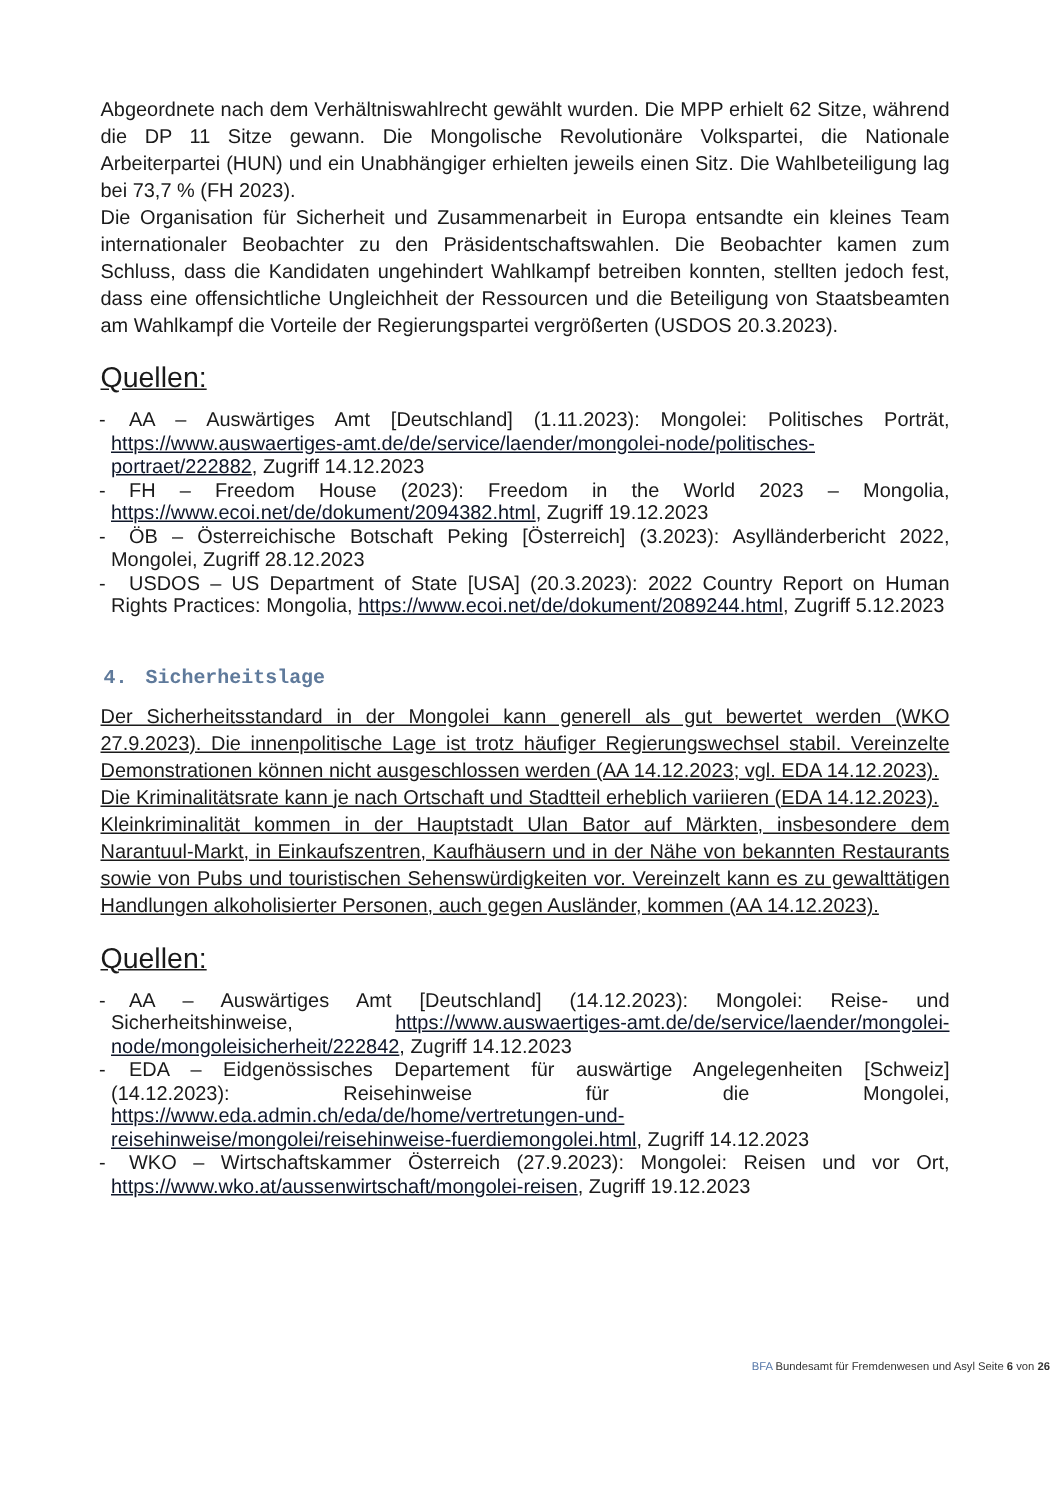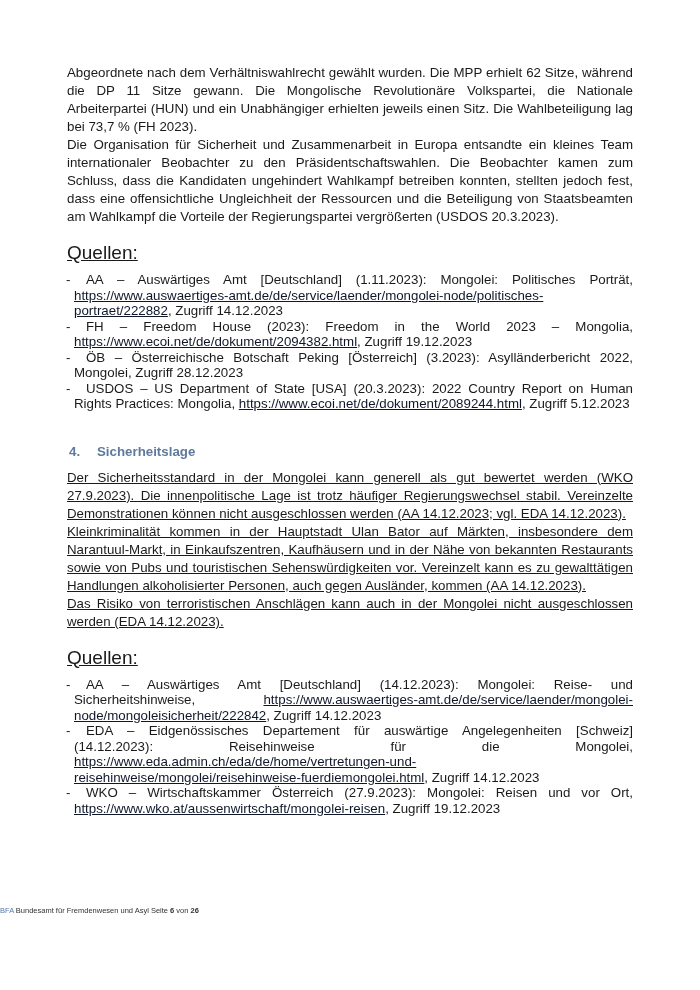--- a/index.html
+++ b/index.html
@@ -6,23 +6,23 @@
     body { width: 700px; height: 990px; position: relative; overflow: hidden;
            font-family: "Liberation Sans", sans-serif; color: #1a1a1a; }
     .page { position: absolute; left: 67px; top: 64px; width: 566px; }
     .p { font-size: 13.3px; line-height: 18px; text-align: justify; margin: 0; }
     .sources-label { font-size: 19px; text-decoration: underline; margin: 0; }
     ul.src { list-style: none; margin: 0; padding: 0; }
     ul.src li { font-size: 13.3px; line-height: 15.5px; text-align: justify; position: relative; padding-left: 7px; }
     ul.src li .dash { position: absolute; left: -1px; top: 0; }
     ul.src li .first { padding-left: 12px; }
     a.link { color: #0f172a; text-decoration: underline; }
-    .heading { font-size: 13.3px; font-weight: bold; color: #5f7a9b; margin: 0; }
+    .heading { font-size: 13.3px; font-weight: bold; color: #5f7a9b; margin: 0; font-family: Liberation Mono, monospace; }
     .heading .num { display: inline-block; width: 28px; padding-left: 2px; }
-    .footer { position: absolute; left: 0; width: 700px; top: 906px; text-align: left;
+    .footer { position: absolute; left: 0; width: 700px; top: 906px; text-align: right;
               font-size: 7.5px; color: #333; }
     .footer .bfa { color: #5577a8; }
     .footer b { font-weight: bold; }
   </style>
 </head>
 <body>
 
 <div class="page">
 
   <p class="p">Abgeordnete nach dem Verhältniswahlrecht gewählt wurden. Die MPP erhielt 62 Sitze, während die DP 11 Sitze gewann. Die Mongolische Revolutionäre Volkspartei, die Nationale Arbeiterpartei (HUN) und ein Unabhängiger erhielten jeweils einen Sitz. Die Wahlbeteiligung lag bei 73,7 % (FH 2023).</p>
@@ -33,22 +33,22 @@
     <li><span class="dash">-</span><span class="first">AA – Auswärtiges Amt [Deutschland] (1.11.2023): Mongolei: Politisches Porträt, </span><a class="link">https://www.auswaertiges-amt.de/de/service/laender/mongolei-node/politisches-portraet/222882</a><span>, Zugriff 14.12.2023</span></li>
     <li><span class="dash">-</span><span class="first">FH – Freedom House (2023): Freedom in the World 2023 – Mongolia, </span><a class="link">https://www.ecoi.net/de/dokument/2094382.html</a><span>, Zugriff 19.12.2023</span></li>
     <li><span class="dash">-</span><span class="first">ÖB – Österreichische Botschaft Peking [Österreich] (3.2023): Asylländerbericht 2022, Mongolei, Zugriff 28.12.2023</span></li>
     <li><span class="dash">-</span><span class="first">USDOS – US Department of State [USA] (20.3.2023): 2022 Country Report on Human Rights Practices: Mongolia, </span><a class="link">https://www.ecoi.net/de/dokument/2089244.html</a><span>, Zugriff 5.12.2023</span></li>
   </ul>
 
   <p class="heading" style="margin-top:32px;"><span class="num">4.</span><span>Sicherheitslage</span></p>
 
   <div style="margin-top:10px;text-decoration:underline;">
     <p class="p">Der Sicherheitsstandard in der Mongolei kann generell als gut bewertet werden (WKO 27.9.2023). Die innenpolitische Lage ist trotz häufiger Regierungswechsel stabil. Vereinzelte Demonstrationen können nicht ausgeschlossen werden (AA 14.12.2023; vgl. EDA 14.12.2023).</p>
+    <p class="p">Die Kriminalitätsrate kann je nach Ortschaft und Stadtteil erheblich variieren (EDA 14.12.2023).</p>
     <p class="p">Kleinkriminalität kommen in der Hauptstadt Ulan Bator auf Märkten, insbesondere dem Narantuul-Markt, in Einkaufszentren, Kaufhäusern und in der Nähe von bekannten Restaurants sowie von Pubs und touristischen Sehenswürdigkeiten vor. Vereinzelt kann es zu gewalttätigen Handlungen alkoholisierter Personen, auch gegen Ausländer, kommen (AA 14.12.2023).</p>
-    <p class="p">Das Risiko von terroristischen Anschlägen kann auch in der Mongolei nicht ausgeschlossen werden (EDA 14.12.2023).</p>
   </div>
 
   <p class="sources-label" style="margin-top:16px;">Quellen:</p>
   <ul class="src" style="margin-top:8px;">
     <li><span class="dash">-</span><span class="first">AA – Auswärtiges Amt [Deutschland] (14.12.2023): Mongolei: Reise- und Sicherheitshinweise, </span><a class="link">https://www.auswaertiges-amt.de/de/service/laender/mongolei-node/mongoleisicherheit/222842</a><span>, Zugriff 14.12.2023</span></li>
     <li><span class="dash">-</span><span class="first">EDA – Eidgenössisches Departement für auswärtige Angelegenheiten [Schweiz] (14.12.2023): Reisehinweise für die Mongolei, </span><a class="link">https://www.eda.admin.ch/eda/de/home/vertretungen-und-reisehinweise/mongolei/reisehinweise-fuerdiemongolei.html</a><span>, Zugriff 14.12.2023</span></li>
     <li><span class="dash">-</span><span class="first">WKO – Wirtschaftskammer Österreich (27.9.2023): Mongolei: Reisen und vor Ort, </span><a class="link">https://www.wko.at/aussenwirtschaft/mongolei-reisen</a><span>, Zugriff 19.12.2023</span></li>
   </ul>
 </div>
 

